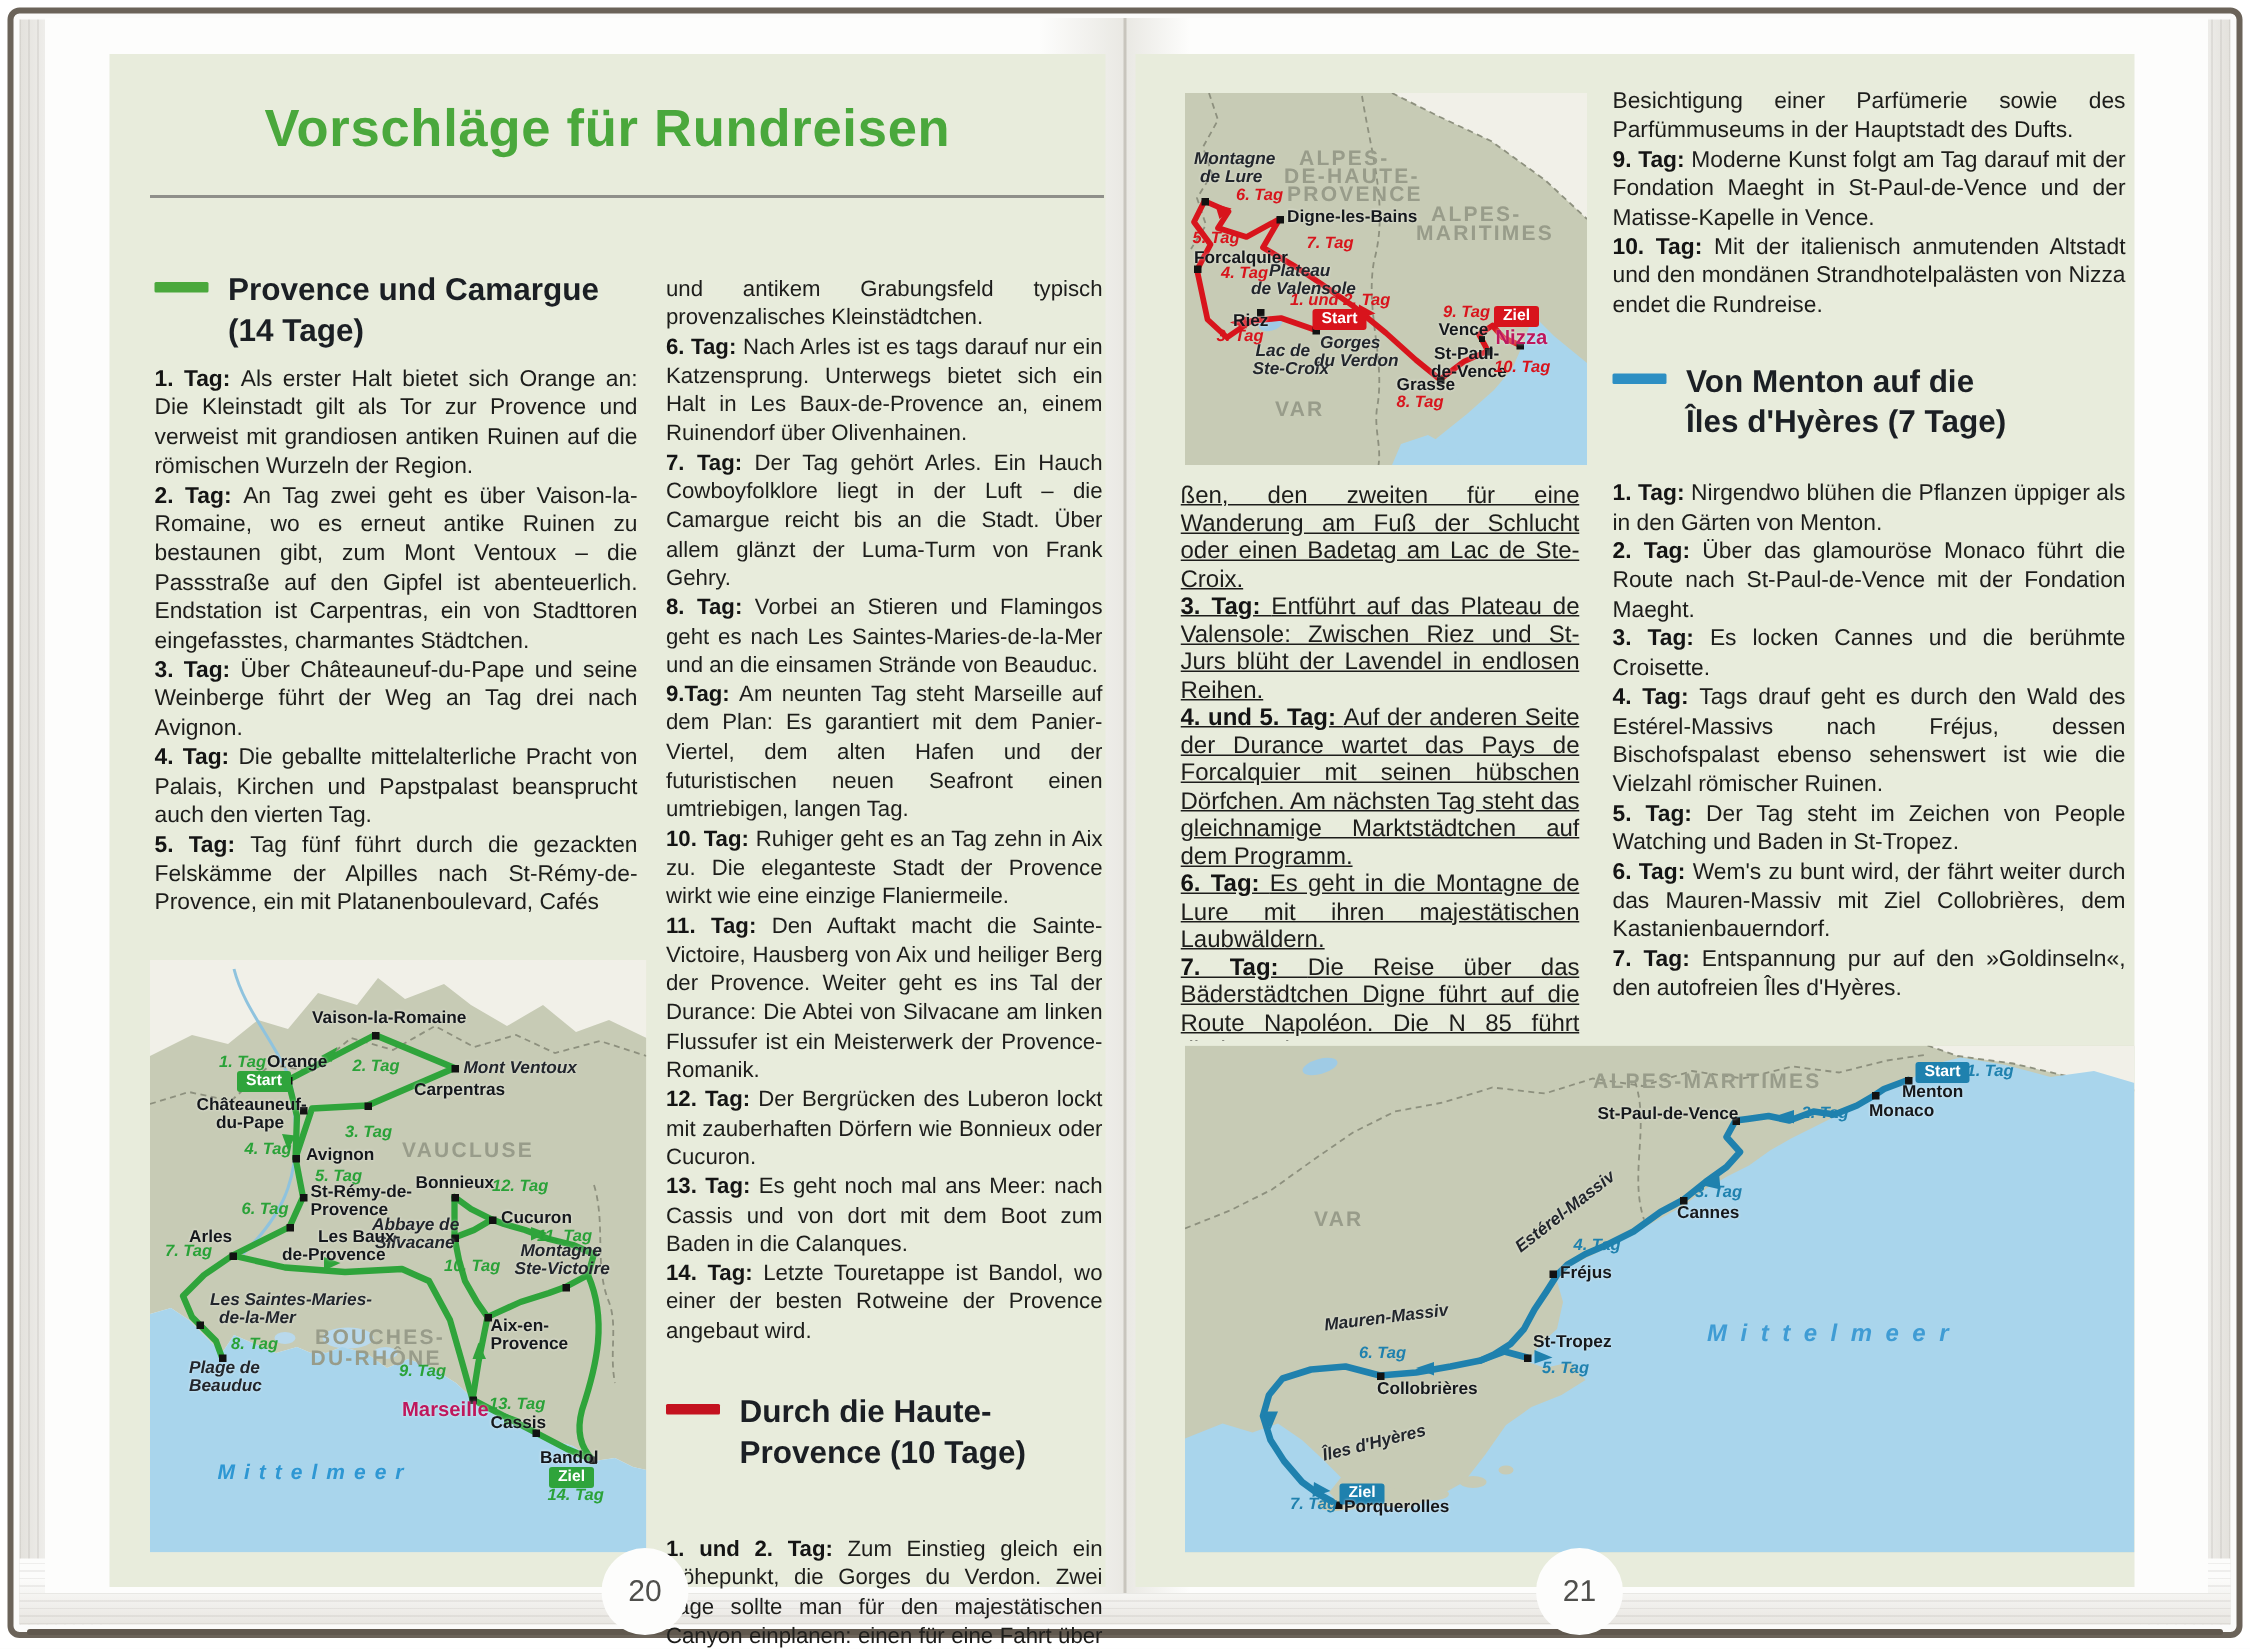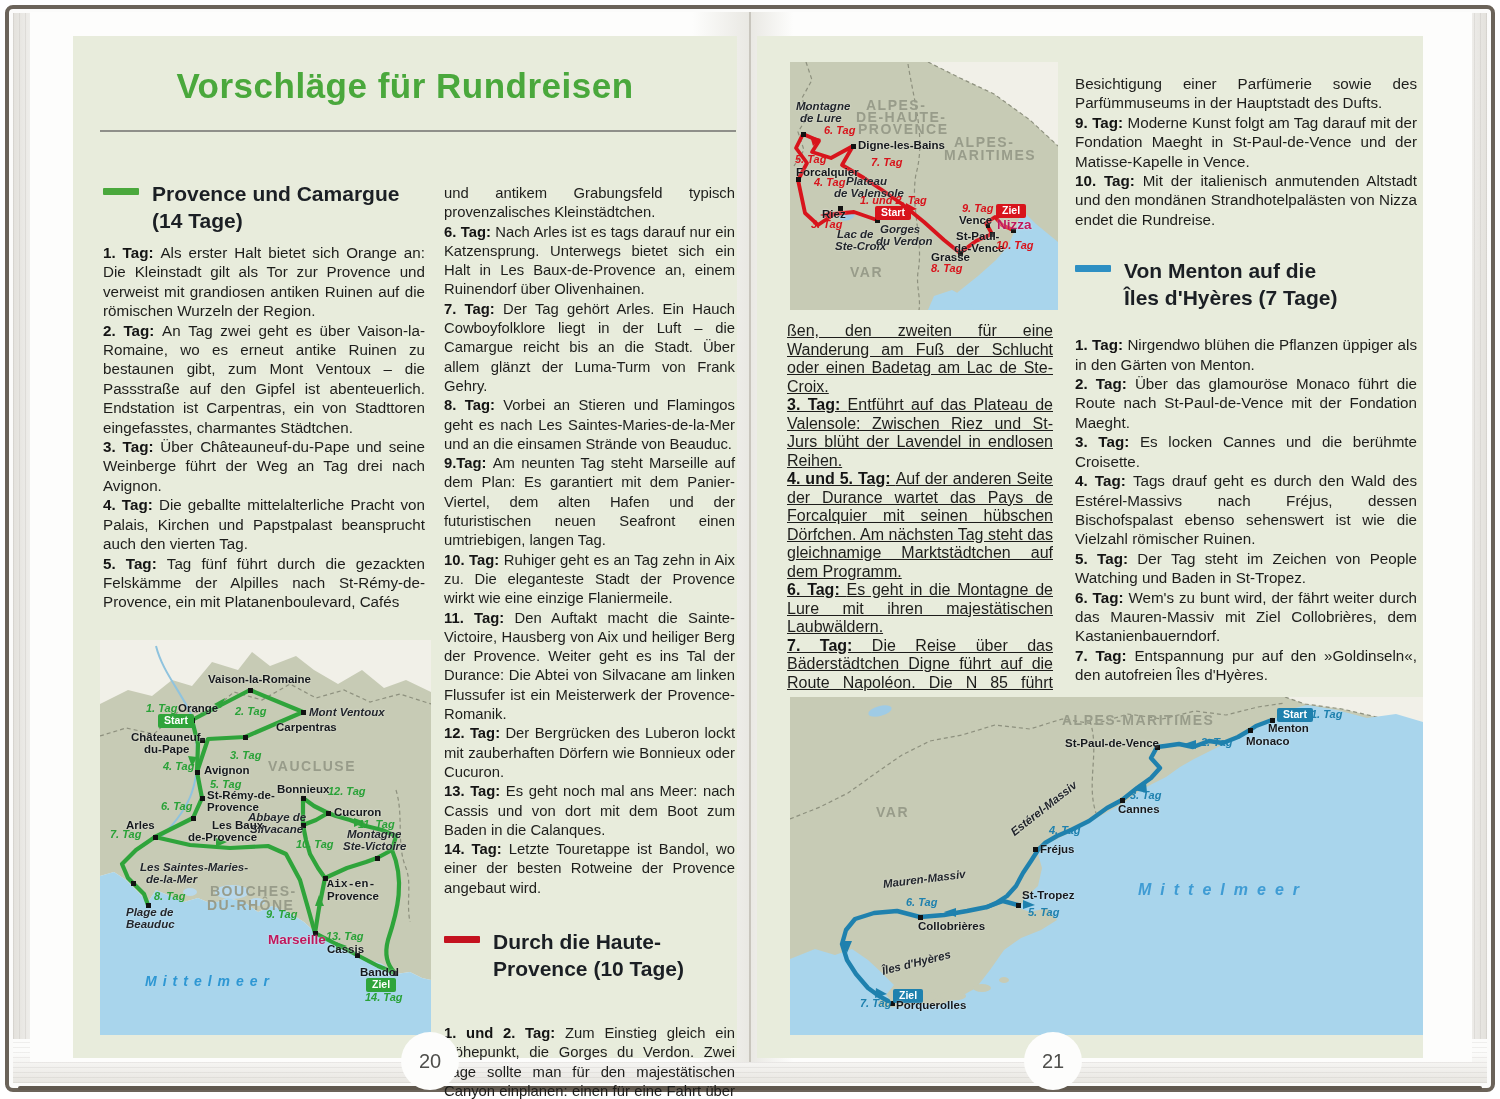--- a/index.html
+++ b/index.html
@@ -40,21 +40,21 @@
   .dash-blue{background:#2d8fc3;}
   .sec-head h2{margin:0;font-size:21px;line-height:27px;font-weight:bold;color:#1b1f24;}
   .col{position:absolute;text-align:justify;}
   .col p{margin:0;}
   .col b{color:#141414;}
   #lp-sec1{position:absolute;left:103px;top:180px;width:334px;}
   #lp-col1{left:103px;top:243px;width:322px;font-size:15.2px;line-height:19.4px;max-height:392px;overflow:hidden;}
   #lp-col2{left:444px;top:184px;width:291px;font-size:14.8px;line-height:19.3px;}
   #lp-col2 .sec-head{margin:30px 0 42px;}
   #rp-col1{left:787px;top:322px;width:266px;font-size:16px;line-height:18.5px;max-height:372px;overflow:hidden;text-decoration:underline;}
-  #rp-col2{left:1075px;top:58px;width:342px;font-size:15.2px;line-height:19.4px;margin-top:16px;}
+  #rp-col2{left:1075px;top:58px;width:342px;font-size:15.2px;line-height:19.4px;}
   #rp-col2 .sec-head{margin:28px 0 24px;}
   
   .map{position:absolute;overflow:hidden;}
   #lp-map1{left:100px;top:640px;width:331px;height:395px;}
   #rp-map2{left:790px;top:62px;width:268px;height:248px;}
   #rp-map3{left:790px;top:697px;width:633px;height:338px;}
   .map svg{position:absolute;left:0;top:0;}
   .ml{position:absolute;white-space:nowrap;transform-origin:left center;line-height:1.05;}
   .city{font-weight:bold;font-size:11.5px;color:#15181c;text-shadow:0 0 2px rgba(255,255,255,.7);}
   .citybig{font-weight:bold;font-size:13.5px;color:#be185d;text-shadow:0 0 2px rgba(255,255,255,.7);}
@@ -200,21 +200,21 @@
     <span class="ml nature" style="left: 148px; top: 171px;">Abbaye de</span>
     <span class="ml nature" style="left: 150px; top: 183px;">Silvacane</span>
     <span class="ml tag tagg" style="left: 258px; top: 179px;">11. Tag</span>
     <span class="ml city" style="left: 26px; top: 179px;">Arles</span>
     <span class="ml city" style="left: 88px; top: 179px; padding-left: 24px;">Les Baux-</span>
     <span class="ml city" style="left: 88px; top: 191px;">de-Provence</span>
     <span class="ml nature" style="left: 247px; top: 188px;">Montagne</span>
     <span class="ml nature" style="left: 243px; top: 200px;">Ste-Victoire</span>
     <span class="ml tag tagg" style="left: 10px; top: 189px;">7. Tag</span>
     <span class="ml tag tagg" style="left: 196px; top: 199px;">10. Tag</span>
-    <span class="ml city" style="left: 227px; top: 238px; font-family: Liberation Mono, monospace;">Aix-en-</span>
+    <span class="ml city" style="left: 227px; top: 238px;">Aix-en-</span>
     <span class="ml city" style="left: 227px; top: 250px;">Provence</span>
     <span class="ml nature" style="left: 40px; top: 221px;">Les Saintes-Maries-</span>
     <span class="ml nature" style="left: 46px; top: 233px;">de-la-Mer</span>
     <span class="ml tag tagg" style="left: 54px; top: 251px;">8. Tag</span>
     <span class="ml region" style="left: 110px; top: 244px;">BOUCHES-</span>
     <span class="ml region" style="left: 107px; top: 258px;">DU-RHÔNE</span>
     <span class="ml nature" style="left: 26px; top: 266px;">Plage de</span>
     <span class="ml nature" style="left: 26px; top: 278px;">Beauduc</span>
     <span class="ml tag tagg" style="left: 166px; top: 269px;">9. Tag</span>
     <span class="ml citybig" style="left: 168px; top: 293px;">Marseille</span>

